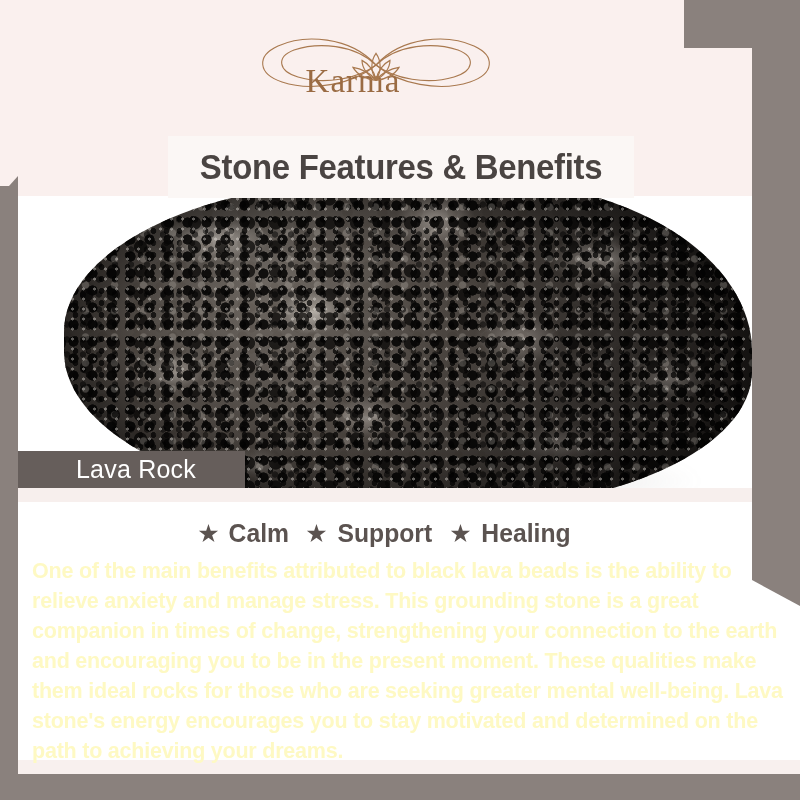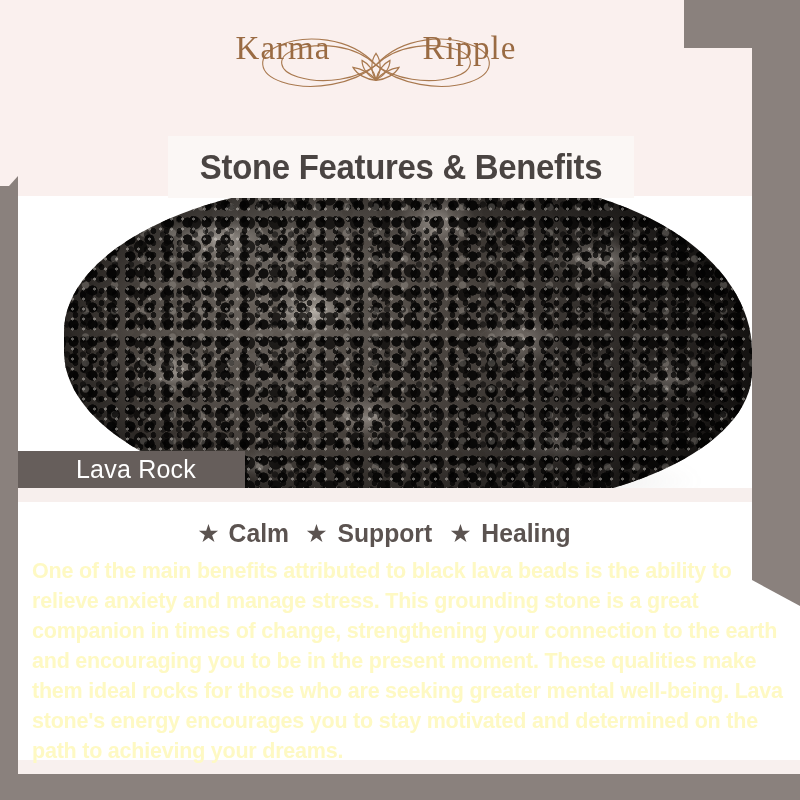--- a/index.html
+++ b/index.html
@@ -40,21 +40,21 @@
   
   .logo-area {
     position:absolute;
     left:0; top:0;
     width:752px; height:130px;
     display:flex; align-items:center; justify-content:center;
   }
   .logo {
     position:relative;
     width:300px; height:70px;
-    display:flex; align-items:flex-start; justify-content:center;
+    display:flex; align-items:flex-end; justify-content:center;
   }
   .logo-swirl { position:absolute; left:0; top:0; width:300px; height:70px; }
   .logo-word {
     font-family:"Liberation Serif", serif;
     font-size:33px;
     color:#9a6b43;
     letter-spacing:1px;
     position:relative;
     z-index:2;
   }
@@ -300,21 +300,20 @@
       <span class="logo-word left">Karma</span>
       <svg class="logo-lotus" viewBox="0 0 52 34">
         <g fill="none" stroke="#a9794f" stroke-width="1.2">
           <path d="M26 4 C 21 11, 20 22, 26 30 C 32 22, 31 11, 26 4 Z"></path>
           <path d="M26 30 C 18 27, 12 19, 12 11 C 18 14, 24 21, 26 30 Z"></path>
           <path d="M26 30 C 34 27, 40 19, 40 11 C 34 14, 28 21, 26 30 Z"></path>
           <path d="M26 31 C 16 30, 7 25, 3 18 C 11 19, 21 24, 26 31 Z"></path>
           <path d="M26 31 C 36 30, 45 25, 49 18 C 41 19, 31 24, 26 31 Z"></path>
         </g>
       </svg>
-      <span class="logo-word right">Ripple</span>
     </div>
   </div>
 
   <div class="title-band">
     <span class="title-text">Stone Features &amp; Benefits</span>
   </div>
 
   <div class="photo-block">
     <div class="rock-shadow"></div>
     <div class="rock"></div>

